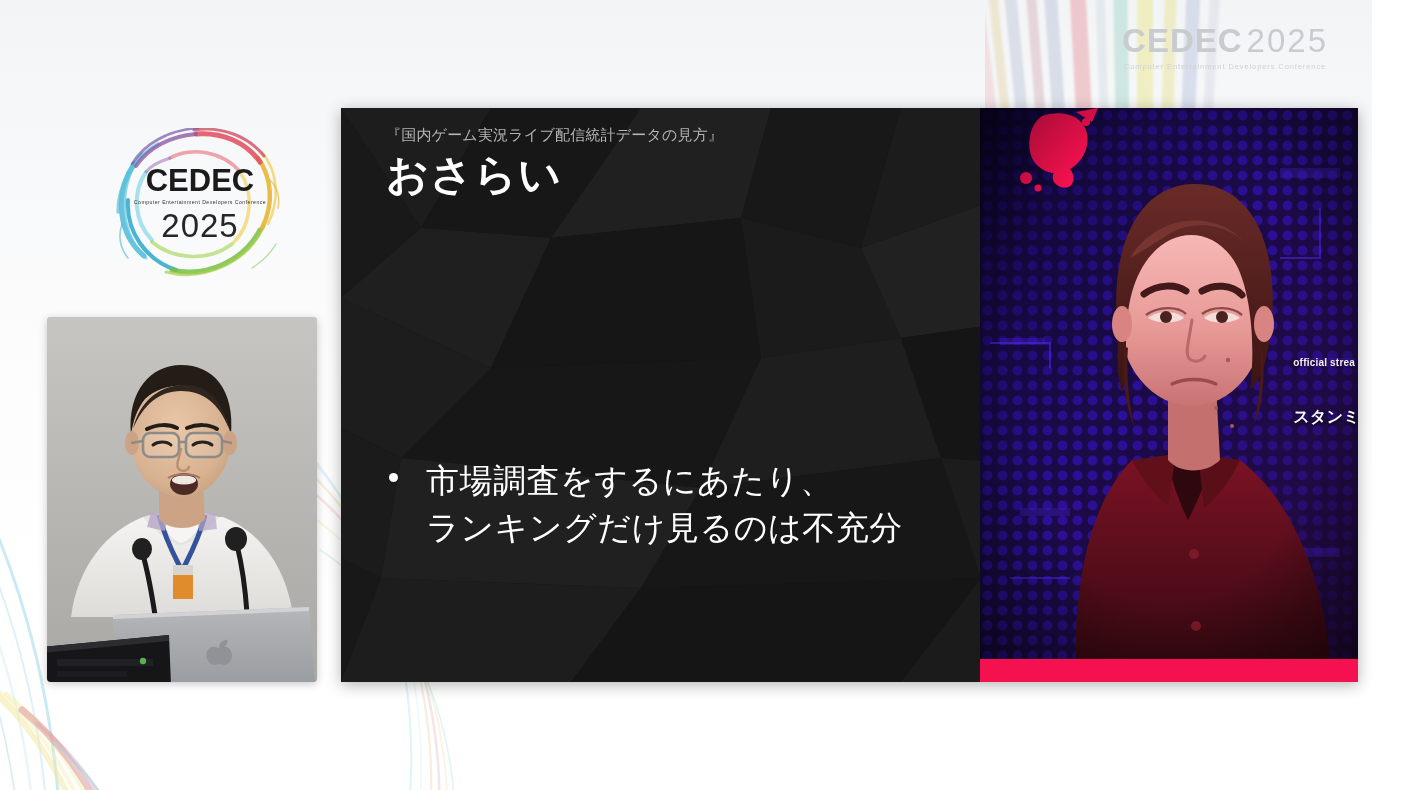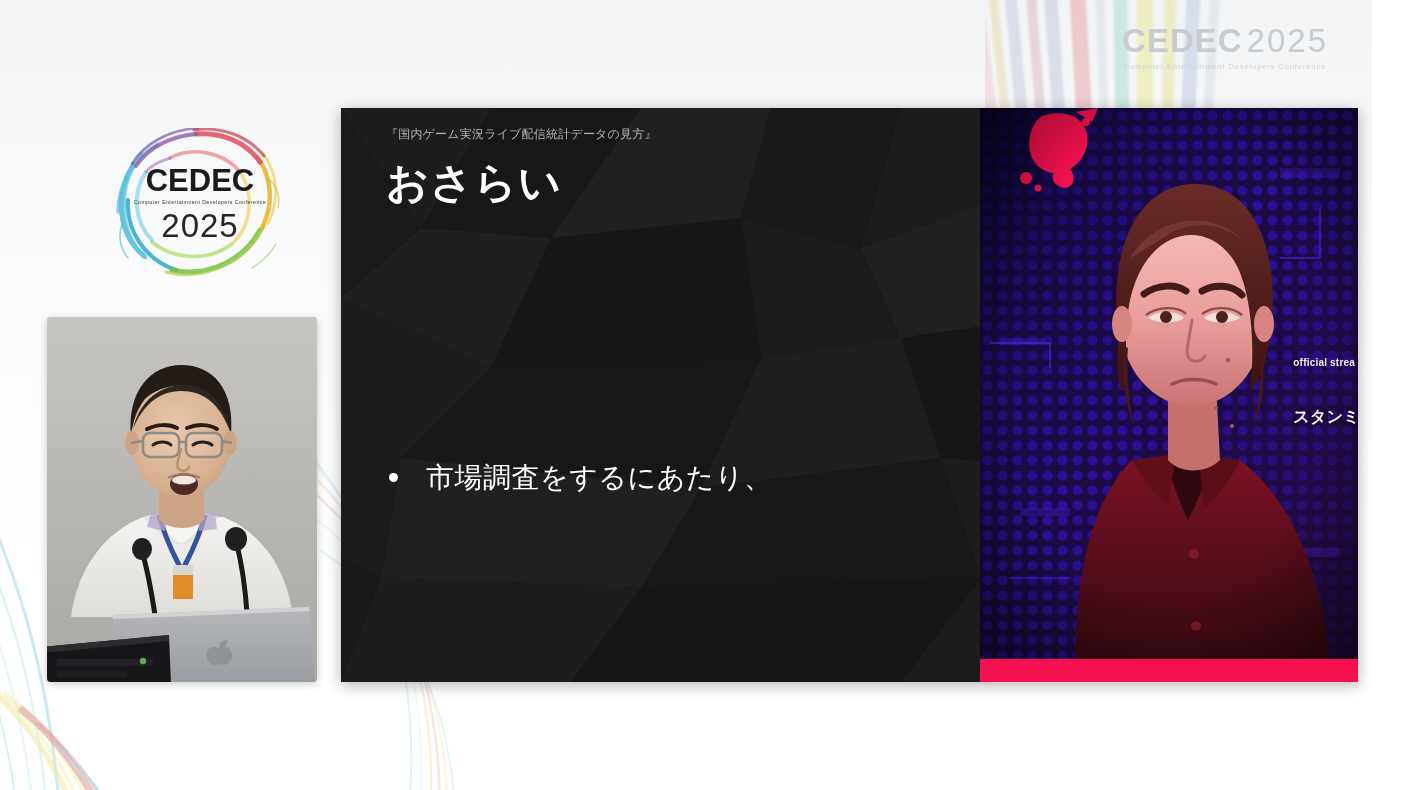--- a/index.html
+++ b/index.html
@@ -163,29 +163,29 @@
     background: #141414;
     overflow: hidden;
     box-shadow: 0 3px 14px rgba(0,0,0,.30);
   }
   .slide-poly { position: absolute; inset: 0; }
 
   .slide-kicker {
     position: absolute;
     left: 45px;
     top: 18px;
-    font-size: 12px;
+    font-size: 15px;
     color: #b5b5b5;
     letter-spacing: .2px;
     white-space: nowrap;
   }
   .slide-title {
     position: absolute;
     left: 45px;
-    top: 52px;
+    top: 44px;
     font-size: 42px;
     font-weight: bold;
     color: #ffffff;
     letter-spacing: 1px;
     line-height: 1.1;
   }
 
   .bullets {
     position: absolute;
     left: 48px;
@@ -200,21 +200,21 @@
   }
   .bullet-dot {
     width: 9px;
     height: 9px;
     border-radius: 50%;
     background: #ffffff;
     flex: 0 0 auto;
     margin-top: 15px;
     margin-right: 28px;
   }
-  .bullet-lines { font-size: 28px; line-height: 1.42; letter-spacing: .5px; }
+  .bullet-lines { font-size: 33px; line-height: 1.42; letter-spacing: .5px; }
   .bullet-lines .ln { white-space: nowrap; }
 
   
   .photo-panel {
     position: absolute;
     left: 639px;
     top: 0;
     width: 378px;
     height: 574px;
     overflow: hidden;
@@ -486,20 +486,21 @@
     </svg>
 
     <div class="slide-kicker">『国内ゲーム実況ライブ配信統計データの見方』</div>
     <div class="slide-title">おさらい</div>
 
     <div class="bullets">
       <div class="bullet">
         <span class="bullet-dot"></span>
         <span class="bullet-lines">
           <span class="ln">市場調査をするにあたり、</span><br>
+          <span class="ln">ランキングだけ見るのは不充分</span>
         </span>
       </div>
     </div>
 
     <div class="photo-panel">
       <svg viewBox="0 0 378 574" width="378" height="574">
         <defs>
           <pattern id="dots" width="15" height="15" patternUnits="userSpaceOnUse">
             <rect width="15" height="15" fill="#1b0a3a"></rect>
             <circle cx="7.5" cy="7.5" r="5" fill="#3412b8"></circle>

